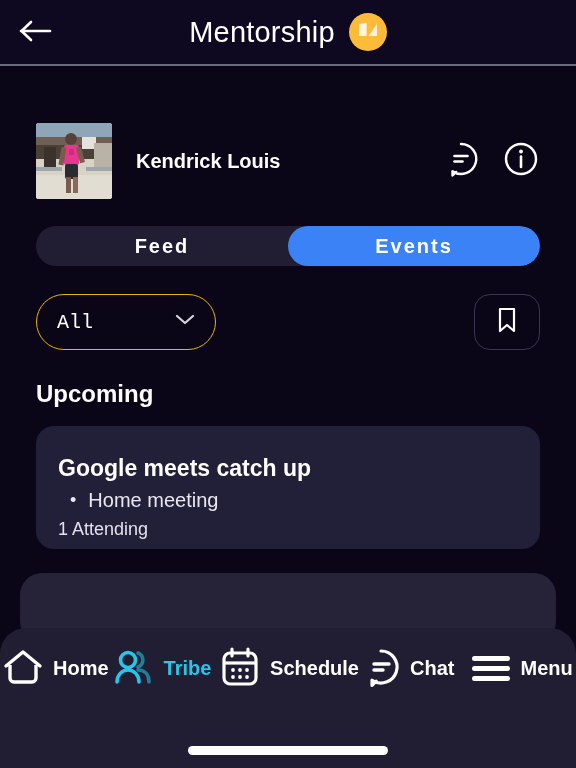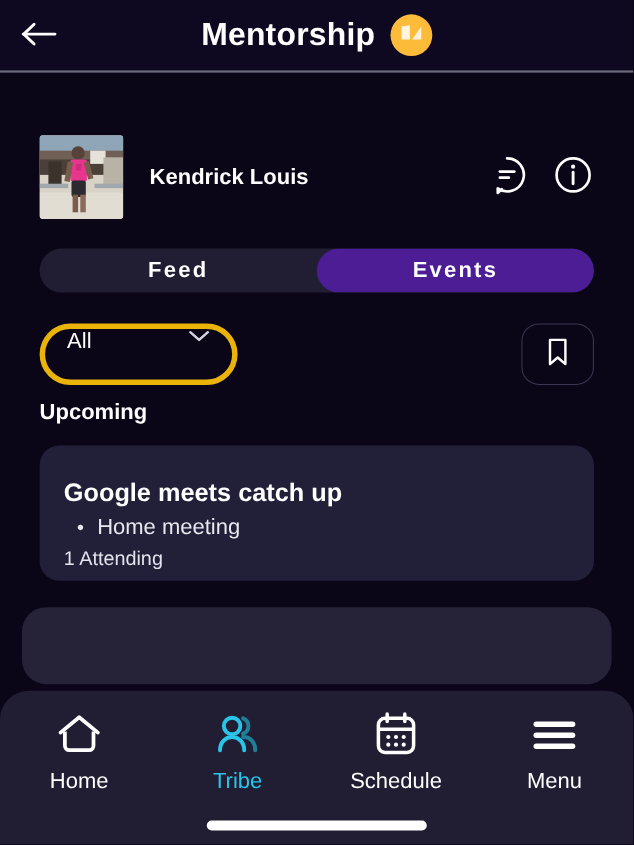--- a/index.html
+++ b/index.html
@@ -28,21 +28,21 @@
     position:absolute; left:10px; top:8px;
     width:52px; height:50px;
     display:flex; align-items:center; justify-content:center;
     cursor:pointer;
   }
   .appbar-center {
     width:100%;
     display:flex; align-items:center; justify-content:center; gap:14px;
   }
   .appbar-title {
-    font-size:29px; font-weight:bold; color:#ffffff;
+    font-size:29px; font-weight:normal; color:#ffffff;
     letter-spacing:0.2px;
   }
   .brand-badge {
     width:38px; height:38px; border-radius:50%;
     background:#FDBB3A;
     display:flex; align-items:center; justify-content:center;
   }
 
   
   .profile-row {
@@ -82,48 +82,49 @@
   }
   .tab {
     flex:1;
     display:flex; align-items:center; justify-content:center;
     font-size:20px; font-weight:bold;
     letter-spacing:2px;
     color:#ffffff;
     cursor:pointer;
     border-radius:26px;
   }
-  .tab.active { background:#4c1d95; color:#ffffff; }
+  .tab.active { background:#3b82f6; color:#ffffff; }
 
   
   .filter-row {
     margin:28px 36px 0 36px;
     display:flex; align-items:center; justify-content:space-between;
   }
   .dropdown {
     width:180px; height:56px;
-    border:5px solid #eab308;
+    border:1px solid #eab308;
     border-radius:28px;
-    display:flex; 
+    display:flex; align-items:center;
     padding:0 20px;
     cursor:pointer;
+    font-family:Liberation Mono, monospace;
   }
   .dropdown-label { font-size:20px; color:#ffffff; flex:1; }
   .bookmark-btn {
     width:66px; height:56px;
     border:1px solid #3a3550;
     border-radius:16px;
     display:flex; align-items:center; justify-content:center;
     cursor:pointer;
   }
 
   
   .section-title {
-    margin:14px 0 0 36px;
-    font-size:20px; font-weight:bold; color:#ffffff;
+    margin:30px 0 0 36px;
+    font-size:24px; font-weight:bold; color:#ffffff;
   }
 
   
   .card-stack { position:relative; margin-top:18px; }
   .event-card {
     margin:0 36px;
     background:#221f38;
     border-radius:18px;
     padding:29px 12px 0 22px;
     height:123px;
@@ -158,22 +159,23 @@
     height:140px;
     background:#211e33;
     border-top-left-radius:26px;
     border-top-right-radius:26px;
     display:flex;
     align-items:flex-start;
     padding-top:16px;
   }
   .nav-item {
     flex:1;
-    display:flex; flex-direction:column; align-items:center; gap:7px;
-    cursor:pointer;
+    display:flex; flex-direction:row; align-items:center; gap:7px;
+    cursor:pointer;
+    font-weight:bold;
   }
   .nav-icon { height:48px; display:flex; align-items:center; justify-content:center; }
   .nav-label { font-size:20px; color:#ffffff; }
   .nav-item.active .nav-label { color:#29C5E8; }
   .home-indicator {
     position:absolute;
     left:50%; transform:translateX(-50%);
     bottom:13px;
     width:200px; height:9px;
     border-radius:5px;
@@ -325,20 +327,30 @@
           <circle cx="23" cy="25" r="1.9" fill="#ffffff"></circle>
           <circle cx="30" cy="25" r="1.9" fill="#ffffff"></circle>
           <circle cx="16" cy="32" r="1.9" fill="#ffffff"></circle>
           <circle cx="23" cy="32" r="1.9" fill="#ffffff"></circle>
           <circle cx="30" cy="32" r="1.9" fill="#ffffff"></circle>
         </svg>
       </div>
       <div class="nav-label">Schedule</div>
     </div>
 
+    <div class="nav-item">
+      <div class="nav-icon">
+        <svg width="44" height="44" viewBox="0 0 44 44">
+          <path d="M22 5 A16 16 0 1 1 13 34.2 L13 39.5 L17.2 35.1" fill="none" stroke="#ffffff" stroke-width="3.2" stroke-linecap="round" stroke-linejoin="round"></path>
+          <path d="M15 18 H30" stroke="#ffffff" stroke-width="3.4" stroke-linecap="round"></path>
+          <path d="M15 24 H24" stroke="#ffffff" stroke-width="3.4" stroke-linecap="round"></path>
+        </svg>
+      </div>
+      <div class="nav-label">Chat</div>
+    </div>
 
     <div class="nav-item">
       <div class="nav-icon">
         <svg width="46" height="36" viewBox="0 0 46 36">
           <rect x="4" y="6" width="38" height="5" rx="2.5" fill="#ffffff"></rect>
           <rect x="4" y="16" width="38" height="5" rx="2.5" fill="#ffffff"></rect>
           <rect x="4" y="26" width="38" height="5" rx="2.5" fill="#ffffff"></rect>
         </svg>
       </div>
       <div class="nav-label">Menu</div>

